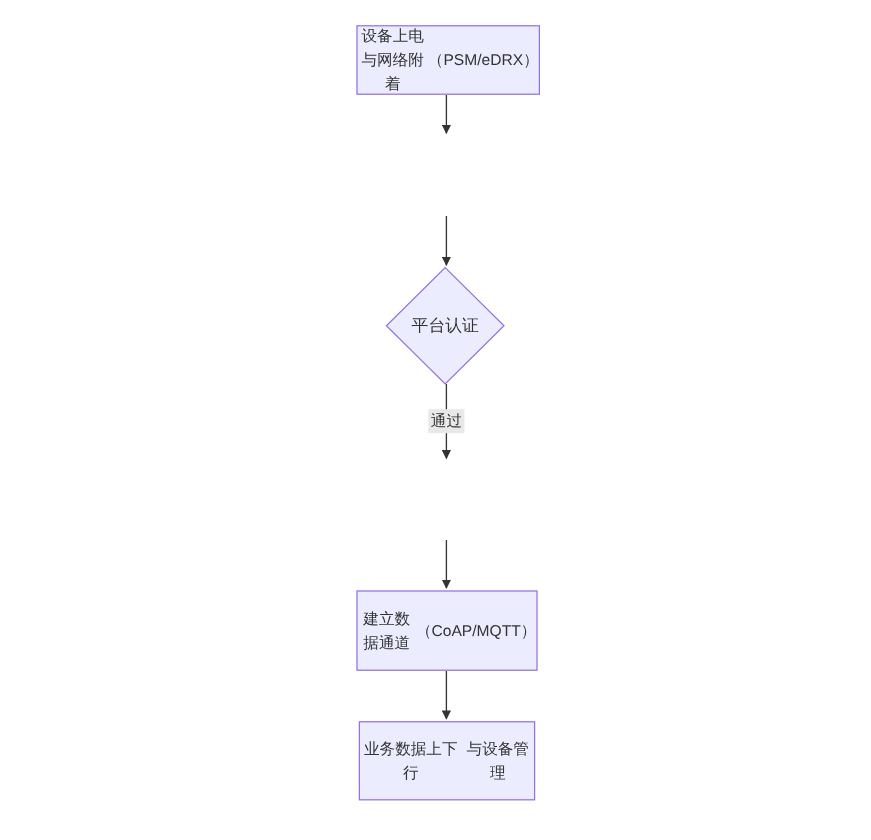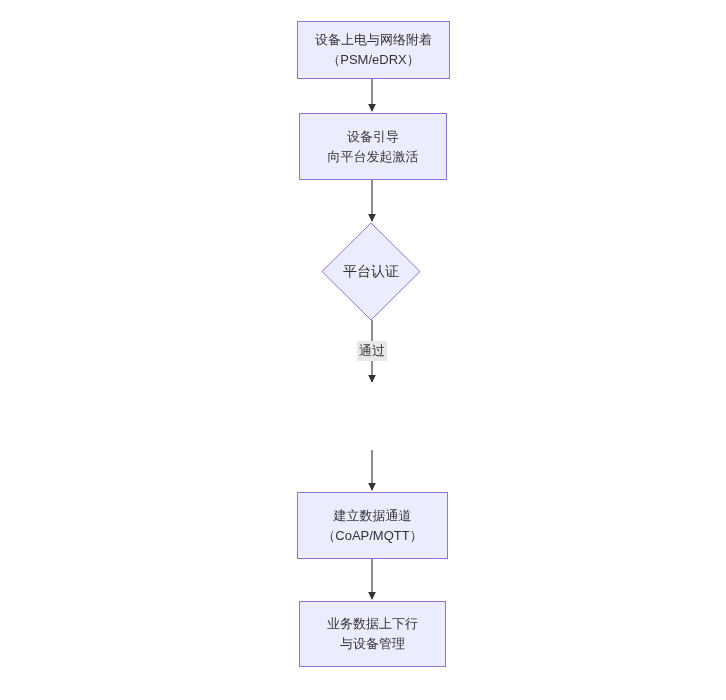--- a/index.html
+++ b/index.html
@@ -37,21 +37,20 @@
     stroke-width: 1;
   }
   .node {
     position: absolute;
     background: var(--node-fill);
     border: 1px solid var(--node-border);
     color: var(--text);
     font-size: 13px;
     line-height: 20px;
     display: flex;
-    flex-direction: column;
     align-items: center;
     justify-content: center;
     text-align: center;
   }
   .diamond-label {
     position: absolute;
     left: 311px;
     top: 261px;
     width: 120px;
     text-align: center;
@@ -89,24 +88,20 @@
     <line x1="372" y1="450" x2="372" y2="490" marker-end="url(#arrowhead)"></line>
     <line x1="372" y1="559" x2="372" y2="599" marker-end="url(#arrowhead)"></line>
     <polygon class="diamond-shape" points="371,223 420,271.5 371,320 322,271.5"></polygon>
   </svg>
 
   <div class="node" style="left:297px; top:21px; width:153px; height:58px;">
     <div>设备上电与网络附着</div>
     <div>（PSM/eDRX）</div>
   </div>
 
-  <div class="node" style="left:299px; top:113px; width:148px; height:67px;">
-    <div>设备引导</div>
-    <div>向平台发起激活</div>
-  </div>
 
   <div class="diamond-label">平台认证</div>
 
   <div class="edge-label">通过</div>
 
 
   <div class="node" style="left:297px; top:492px; width:151px; height:67px;">
     <div>建立数据通道</div>
     <div>（CoAP/MQTT）</div>
   </div>

